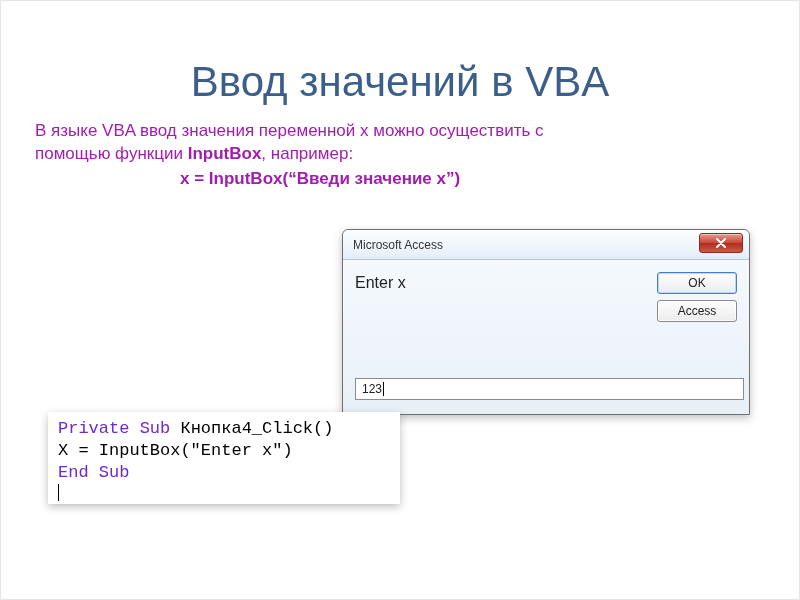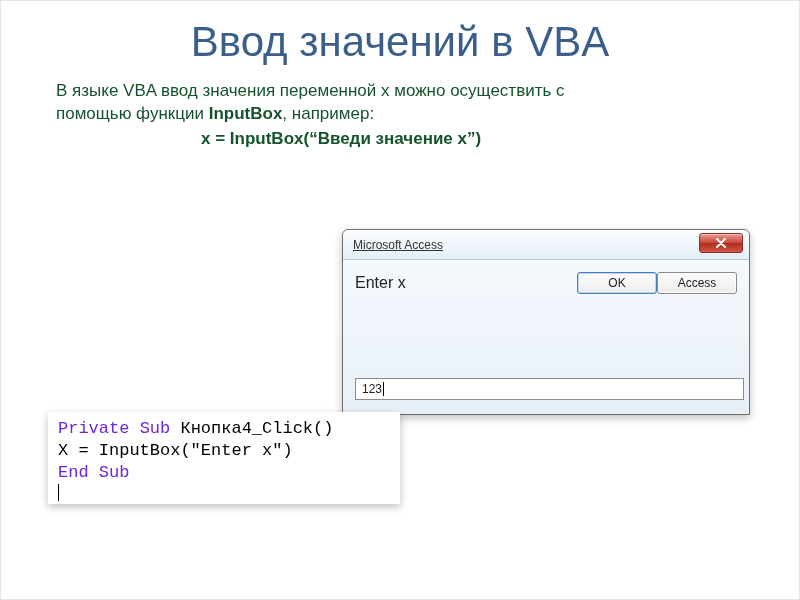--- a/index.html
+++ b/index.html
@@ -12,25 +12,26 @@
     box-shadow: inset 0 0 0 1px #e6e6e6;
   }
   .slide-title {
     text-align: center;
     font-size: 42px;
     font-weight: 400;
     color: #3b5f8a;
     padding-top: 18px;
     padding-bottom: 10px;
     font-family: "Segoe UI Light", "Segoe UI", Arial, sans-serif;
+    margin-top: 40px;
   }
   .intro-block {
-    padding: 4px 56px 0 56px;
+    padding: 4px 56px 0 35px;
     font-size: 17px;
-    color: #14532d;
+    color: #a21caf;
     line-height: 1.35;
     font-family: Tahoma, Arial, sans-serif;
   }
   .intro-line2 { font-size: 17px; }
   .intro-strong { font-weight: 700; }
   .intro-code {
     font-weight: 700;
     padding-left: 145px;
     margin-top: 2px;
   }
@@ -51,21 +52,20 @@
     background: linear-gradient(#fcfeff, #e4eef8);
     border-bottom: 1px solid #b8c6d6;
     border-radius: 6px 6px 0 0;
     display: flex; align-items: center;
     padding-left: 10px;
     position: relative;
   }
   .titlebar-text {
     font-size: 12px;
     color: #333;
-    text-decoration: underline;
   }
   .close-btn {
     position: absolute;
     right: 6px; top: 3px;
     width: 44px; height: 20px;
     background: linear-gradient(#e89b92, #c9483a 48%, #b02e20 52%, #d05646);
     border: 1px solid #8a2d20;
     border-radius: 3px;
     display: flex; align-items: center; justify-content: center;
     box-shadow: inset 0 1px 0 rgba(255,255,255,0.4);
@@ -75,21 +75,21 @@
     padding: 14px 12px 10px 12px;
     position: relative;
     height: calc(100% - 30px);
   }
   .prompt-label {
     font-size: 16px; color: #222;
   }
   .btn-stack {
     position: absolute;
     right: 12px; top: 12px;
-    display: flex; flex-direction: row; gap: 0;
+    display: flex; flex-direction: column; gap: 6px;
   }
   .win-btn {
     width: 80px; height: 22px;
     font-size: 12px;
     background: linear-gradient(#fdfdfd, #ececec);
     border: 1px solid #8a8a8a;
     border-radius: 3px;
     display: flex; align-items: center; justify-content: center;
     color: #222;
     box-shadow: inset 0 0 0 1px rgba(255,255,255,0.8);

